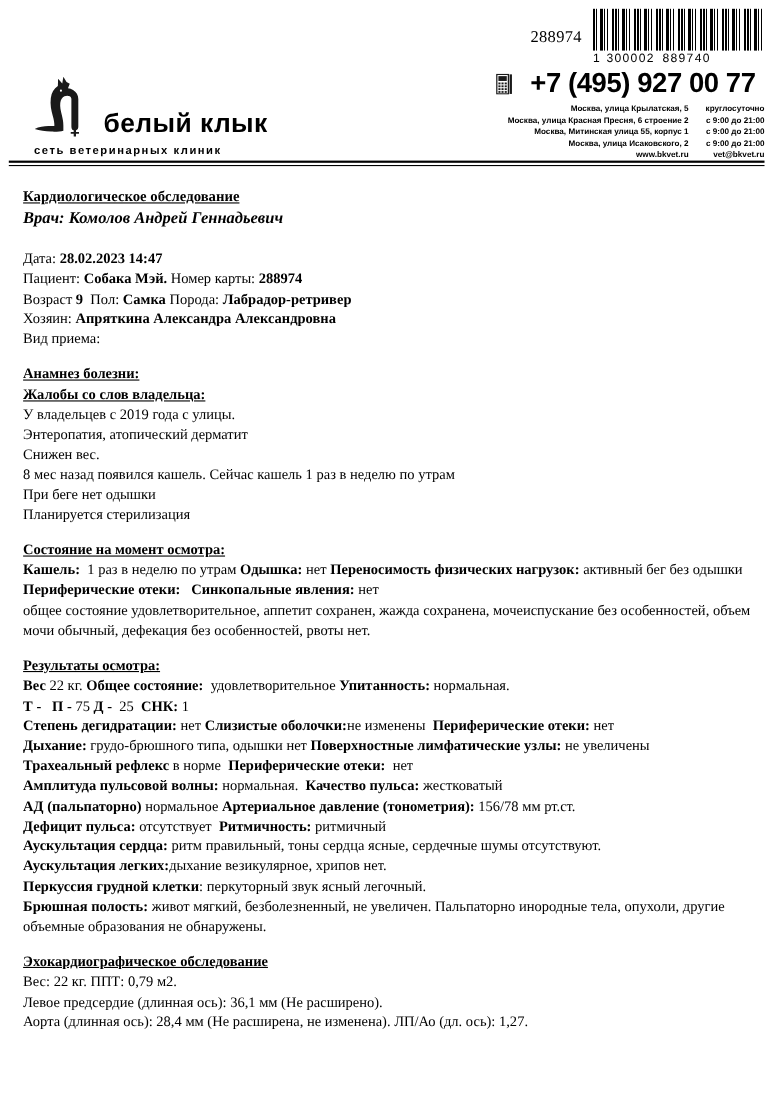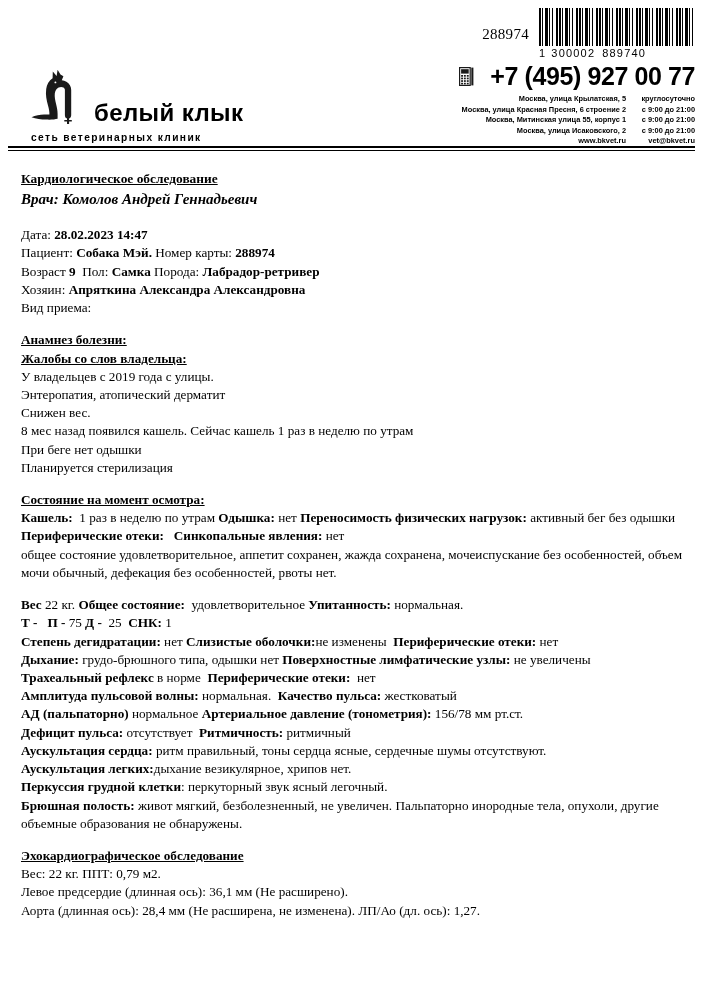--- a/index.html
+++ b/index.html
@@ -80,21 +80,21 @@
     position: absolute;
     right: 8px;
     top: 64px;
     width: 252px;
     text-align: right;
     font-family: "Liberation Sans", "DejaVu Sans", sans-serif;
   }
   .phone-row {
     display: flex;
     align-items: center;
-    justify-content: flex-end;
+    justify-content: center;
     white-space: nowrap;
     gap: 11px;
   }
   .phone-icon {
     width: 15px;
     height: 19px;
     margin-right: 5px;
     flex: 0 0 auto;
   }
   .phone-number {
@@ -353,20 +353,21 @@
     <p class="ln">
       <span class="b">Периферические отеки:</span>
       <span></span>&nbsp;
       <span class="b">Синкопальные явления:</span>
       <span>нет</span>
     </p>
     <p class="ln">общее состояние удовлетворительное, аппетит сохранен, жажда сохранена, мочеиспускание без особенностей, объем мочи обычный, дефекация без особенностей, рвоты нет.</p>
 
     <div class="gap-md"></div>
 
+    <p class="sec-head">Результаты осмотра:</p>
     <p class="ln">
       <span class="b">Вес</span>
       <span>22 кг.</span>
       <span class="b">Общее состояние:</span>&nbsp;
       <span>удовлетворительное</span>
       <span class="b">Упитанность:</span>
       <span>нормальная.</span>
     </p>
     <p class="ln">
       <span class="b">Т -</span>&nbsp;&nbsp;

